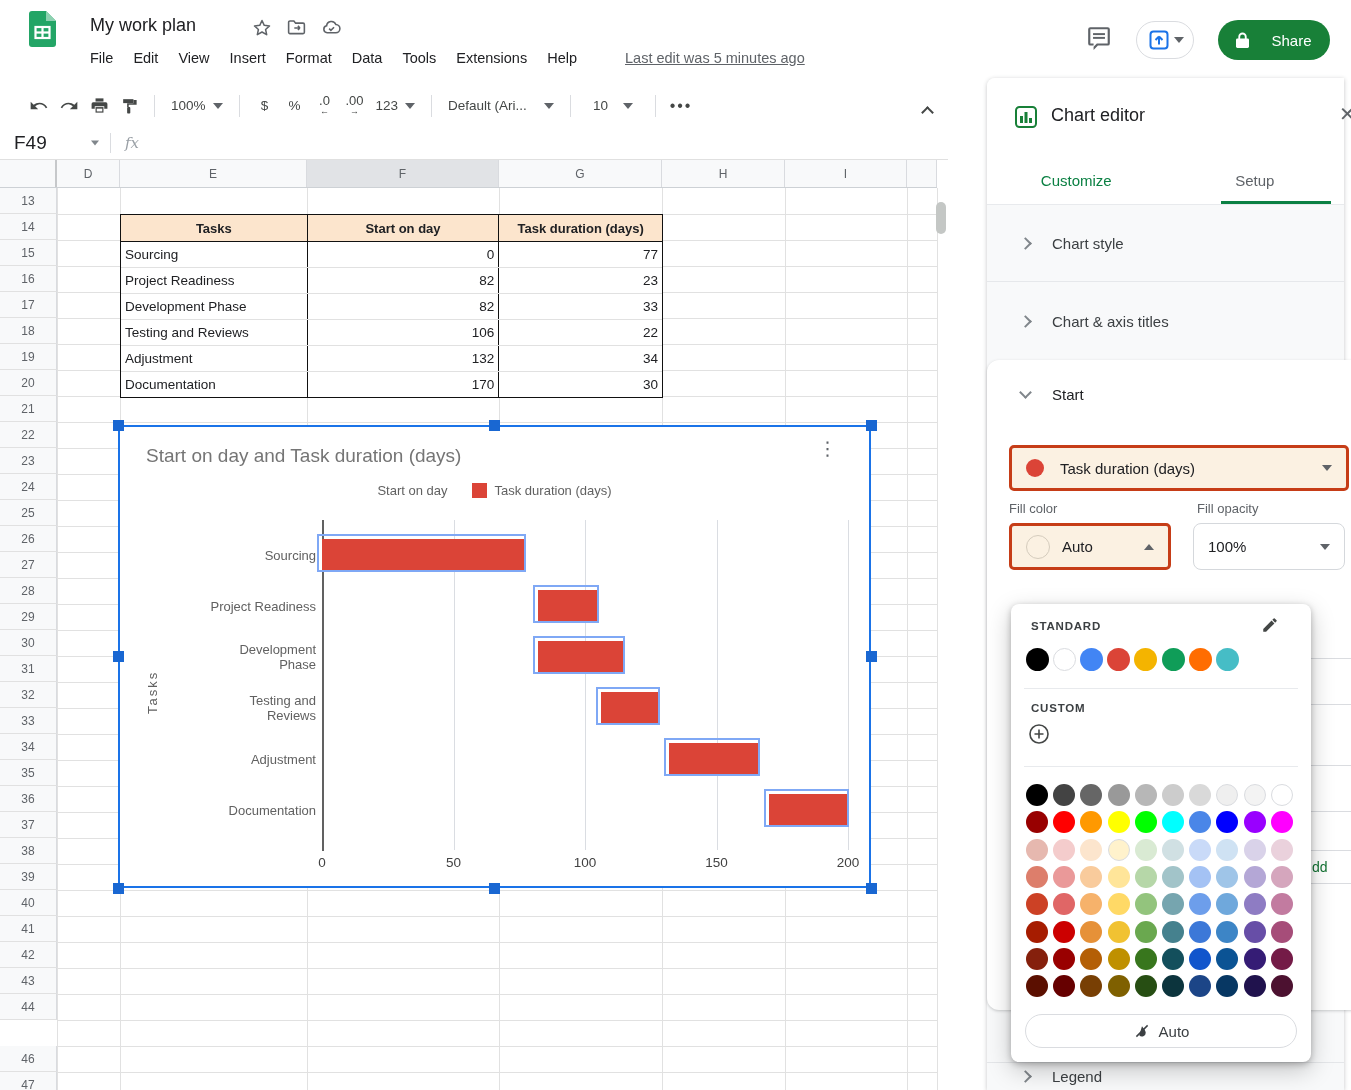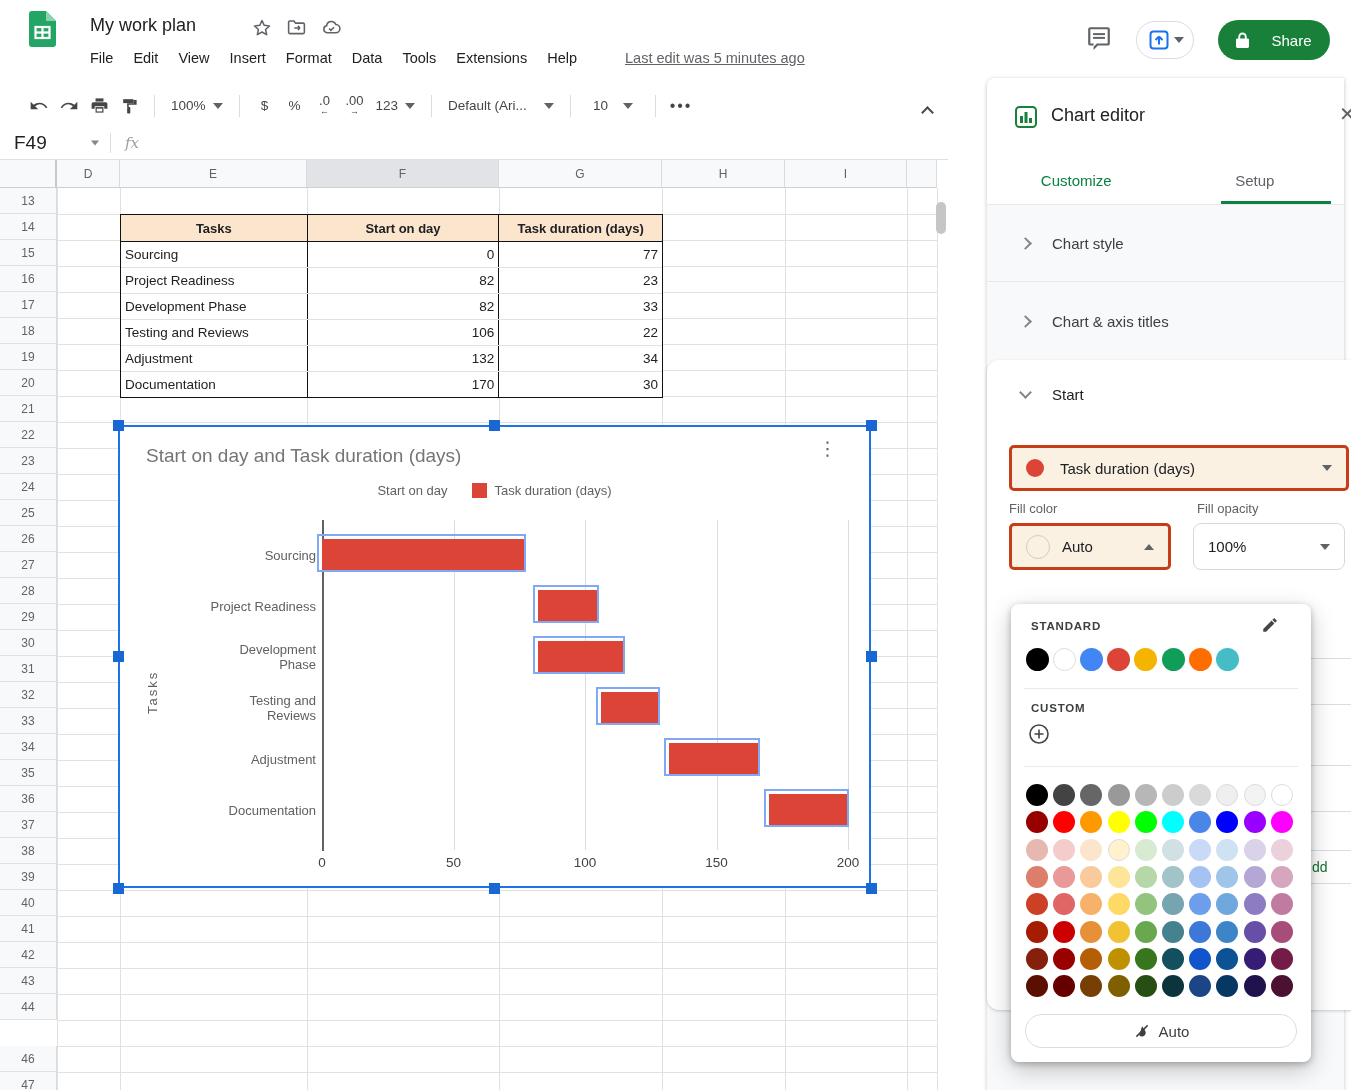--- a/index.html
+++ b/index.html
@@ -602,15 +602,19 @@
         </div>
       <div class="auto-pill">
         <svg viewBox="0 0 24 24" width="18" height="18">
             <path d="M12 5.5c2.8 3.6 5 6.3 5 8.8a5 5 0 0 1-8.7 3.4z" fill="#3c4043"></path>
             <path d="M4.5 19.5l15-15" stroke="#3c4043" stroke-width="2"></path>
           </svg>
         <span>Auto</span>
       </div>
     </div>
 
+    <div class="legend-row">
+      <span class="chev right"></span>
+      <span>Legend</span>
+    </div>
     <div class="panel-scroll"></div>
   </div>
 </div>
 
 </body></html>

